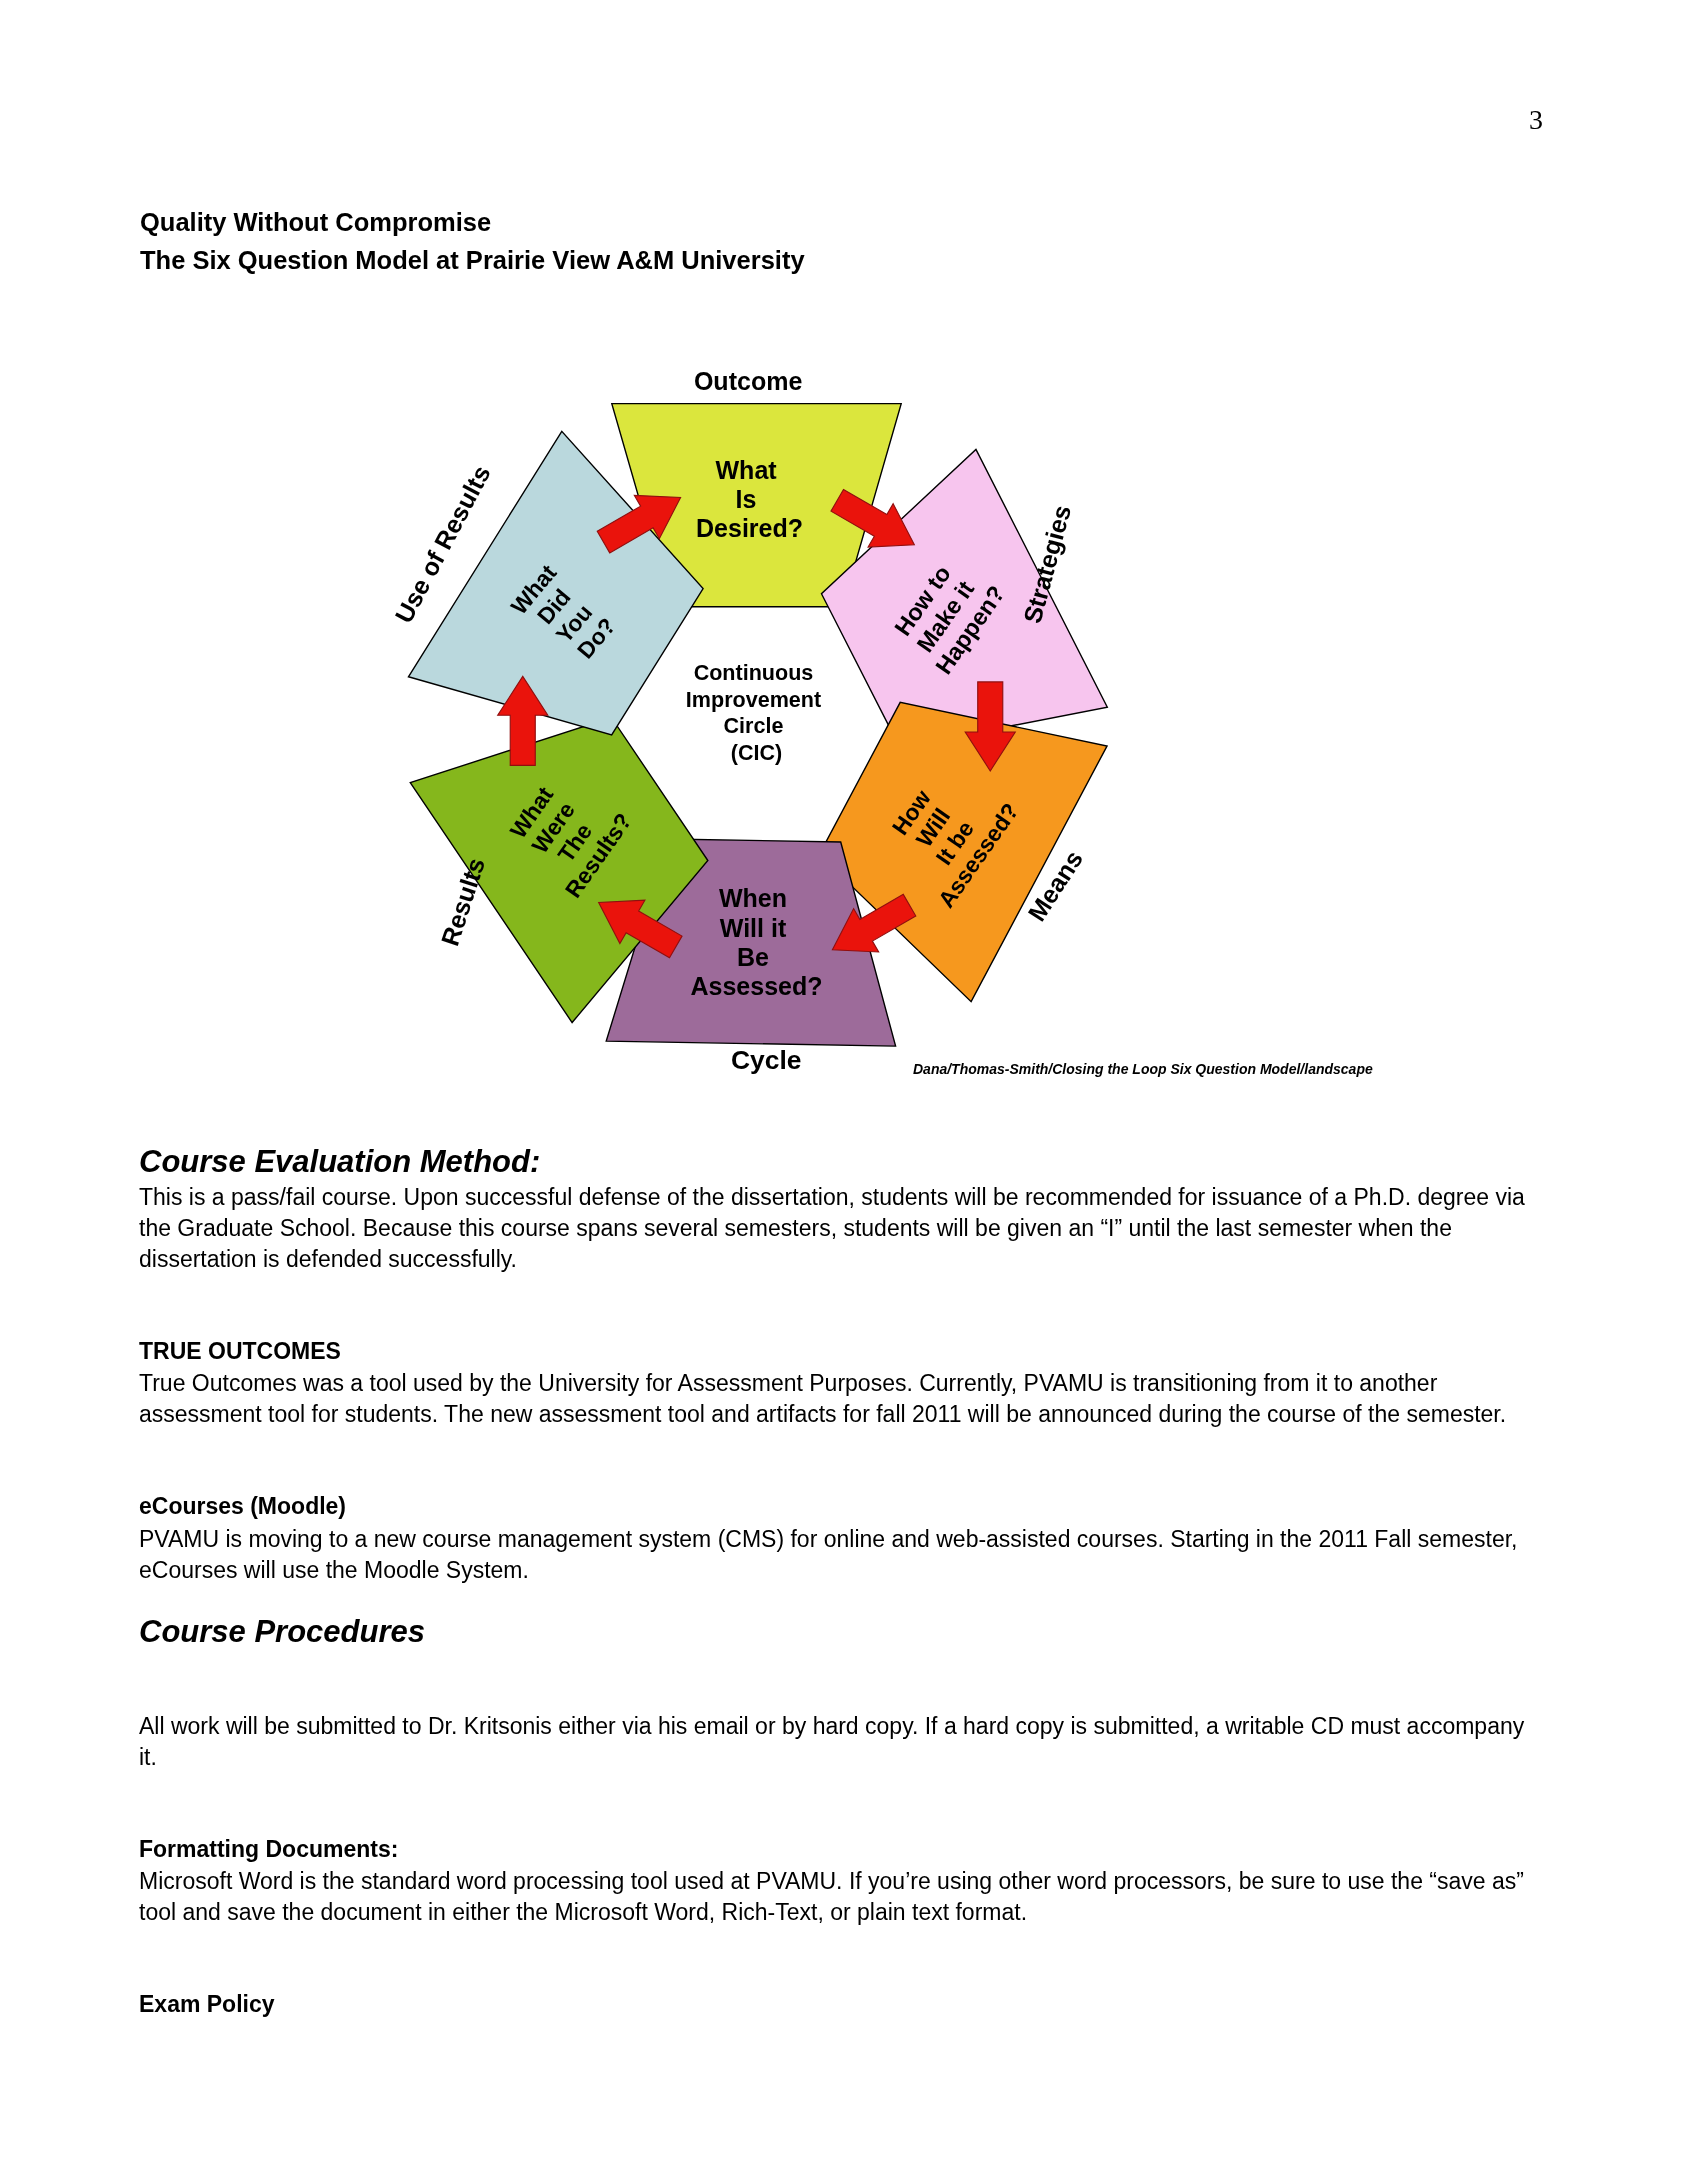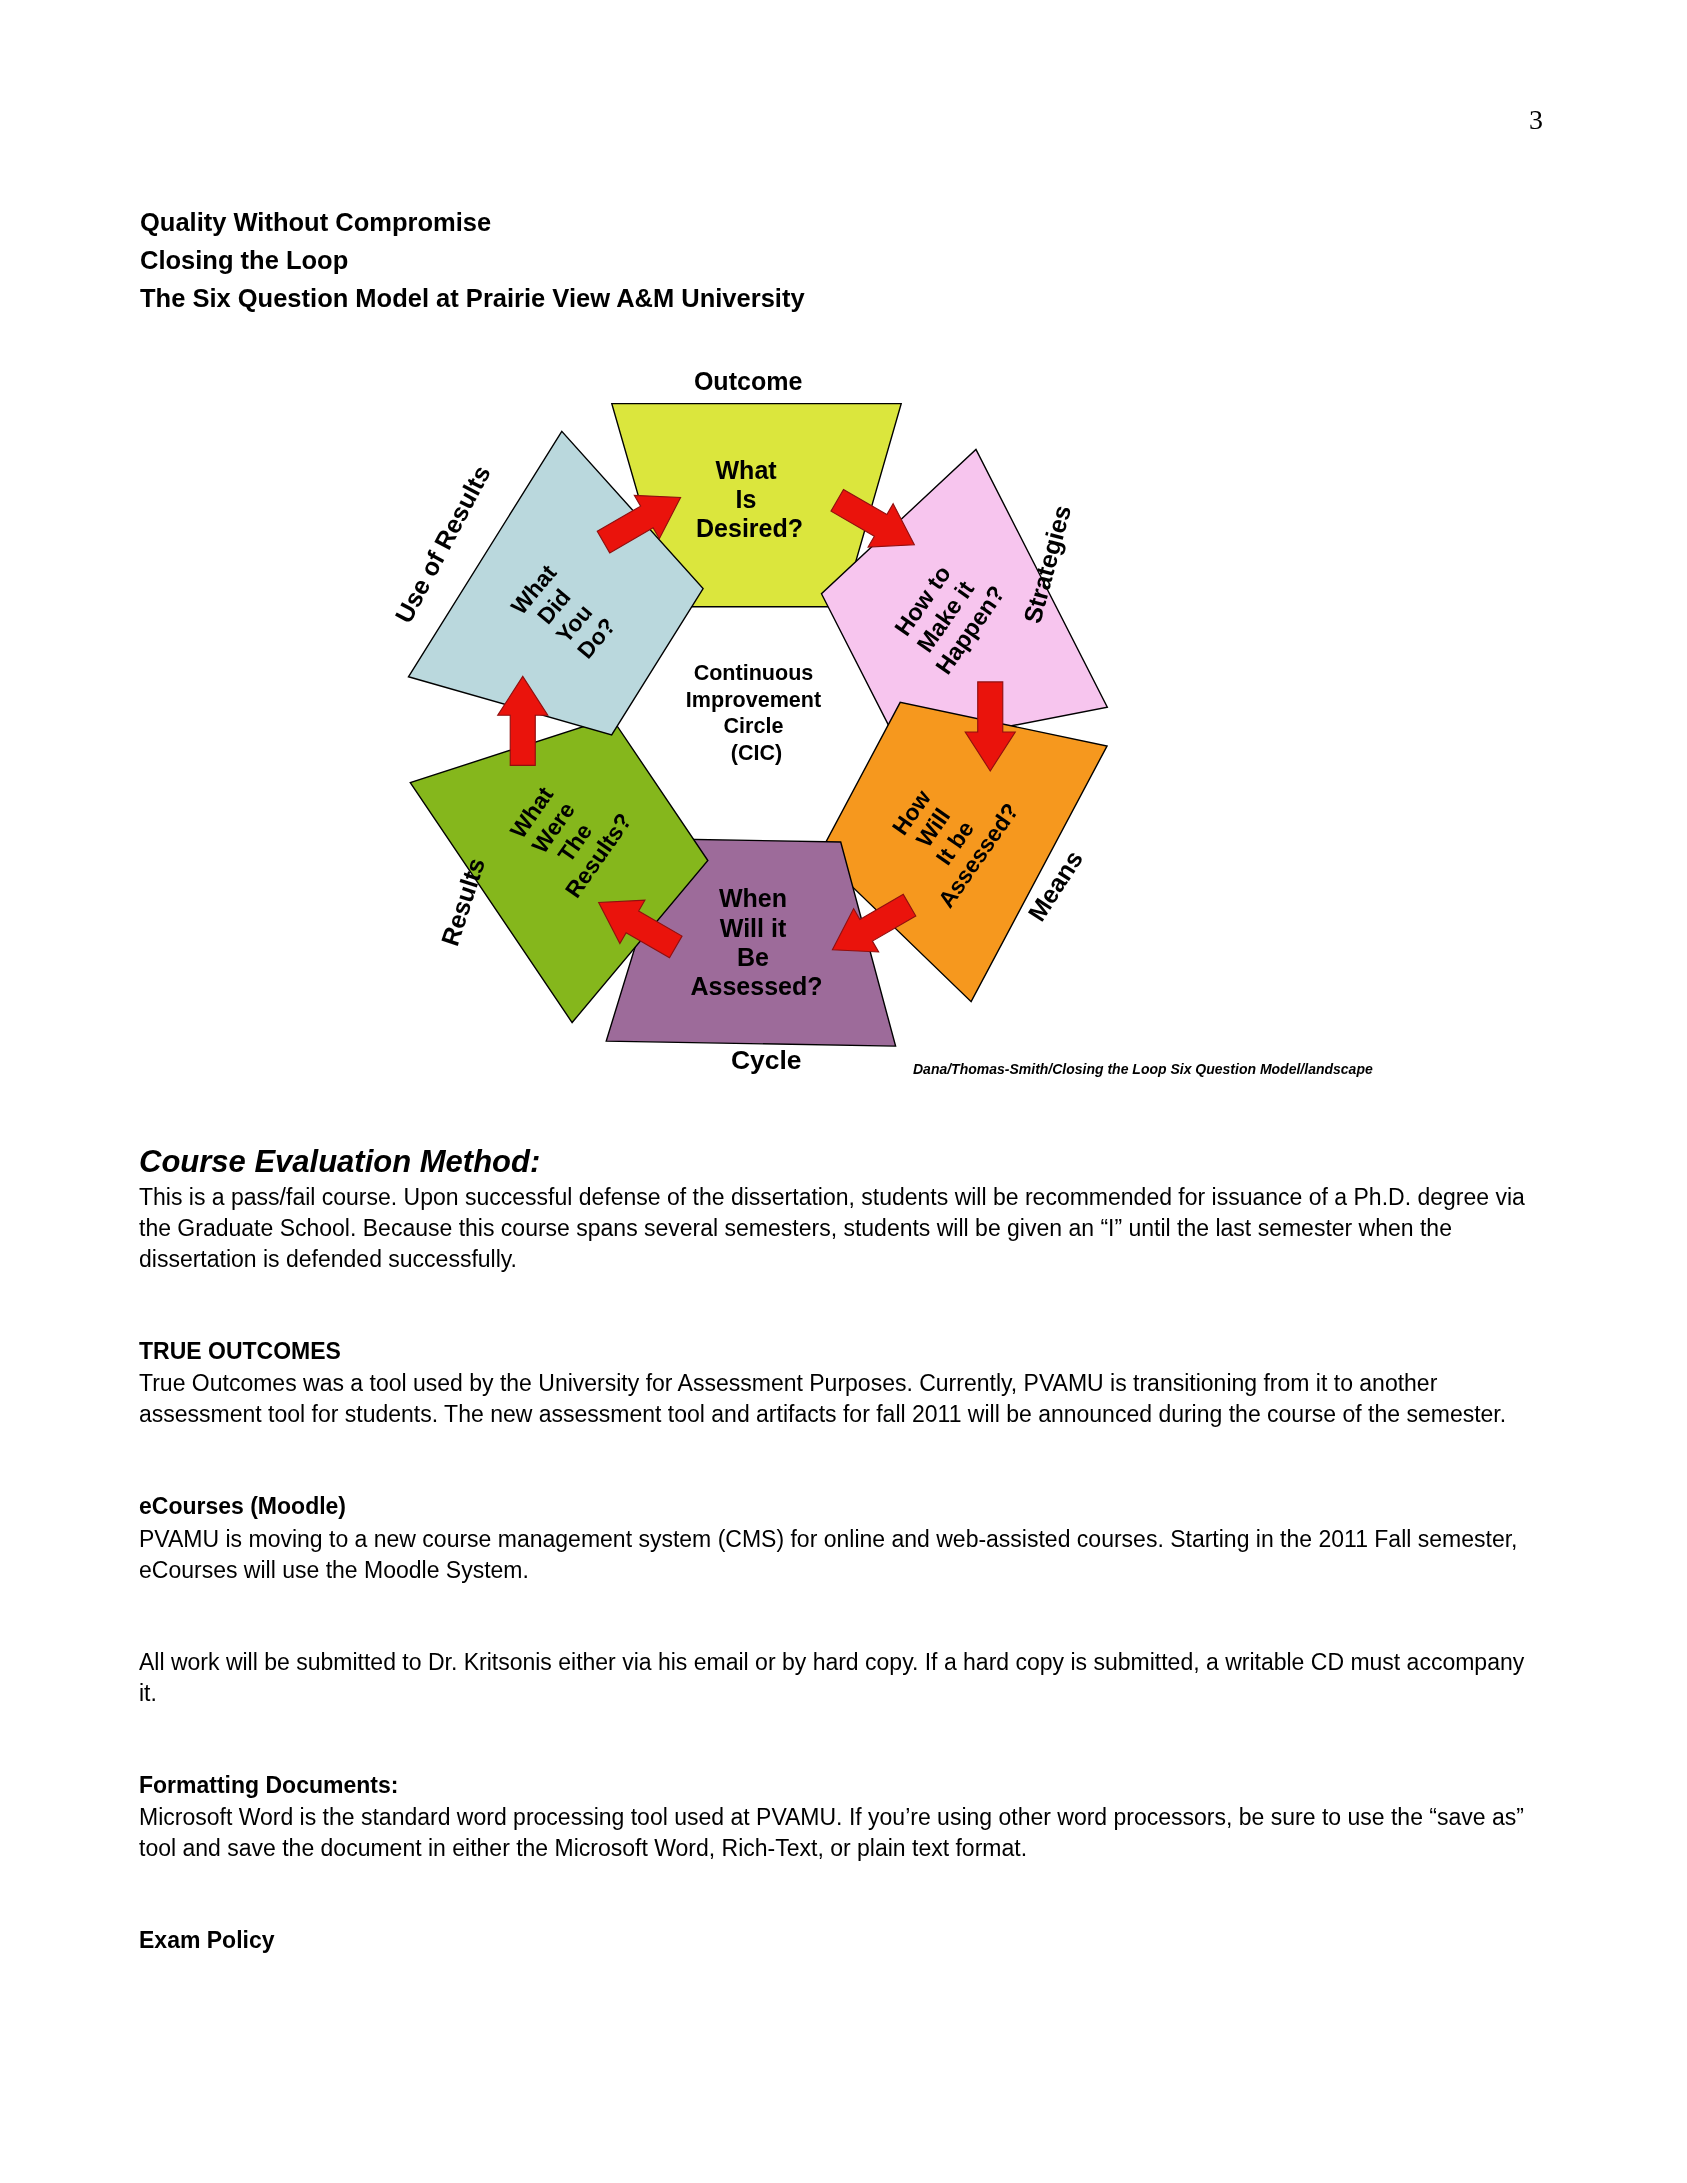--- a/index.html
+++ b/index.html
@@ -48,21 +48,20 @@
 </style>
 </head>
 <body>
 
 <div class="page">
 
   <div class="page-number">3</div>
 
   <div class="title-block">
     <div>Quality Without Compromise</div>
-    <div>Closing the Loop</div>
     <div>The Six Question Model at Prairie View A&amp;M University</div>
   </div>
 
   <svg class="diagram-svg" viewBox="0 0 640 580" xmlns="http://www.w3.org/2000/svg">
 
     <g>
       <polygon class="seg-poly" points="-104,-230 104,-230 62,-84 -62,-84" transform="translate(320,298) rotate(0)" fill="#dbe63d"></polygon>
     </g>
     <g>
       <polygon class="seg-poly" points="-104,-230 104,-230 62,-84 -62,-84" transform="translate(320,298) rotate(63)" fill="#f7c5ee"></polygon>
@@ -164,20 +163,23 @@
     <div class="section">
       <div class="section-heading">TRUE OUTCOMES</div>
       <div class="section-body">True Outcomes was a tool used by the University for Assessment Purposes. Currently, PVAMU is transitioning from it to another assessment tool for students.  The new assessment tool and artifacts for fall 2011 will be announced during the course of the semester.</div>
     </div>
 
     <div class="section">
       <div class="section-heading">eCourses (Moodle)</div>
       <div class="section-body">PVAMU is moving to a new course management system (CMS) for online and web-assisted courses.  Starting in the 2011 Fall semester, eCourses will use the Moodle System.</div>
     </div>
 
+    <div class="section section-procedures">
+      <div class="section-heading large">Course Procedures</div>
+    </div>
 
     <div class="section">
       <div class="section-body">All work will be submitted to Dr. Kritsonis either via his email or by hard copy. If a hard copy is submitted, a writable CD must accompany it.</div>
     </div>
 
     <div class="section">
       <div class="section-heading">Formatting Documents:</div>
       <div class="section-body">Microsoft Word is the standard word processing tool used at PVAMU.  If you’re using other word processors, be sure to use the “save as” tool and save the document in either the Microsoft Word, Rich-Text, or plain text format.</div>
     </div>
 

